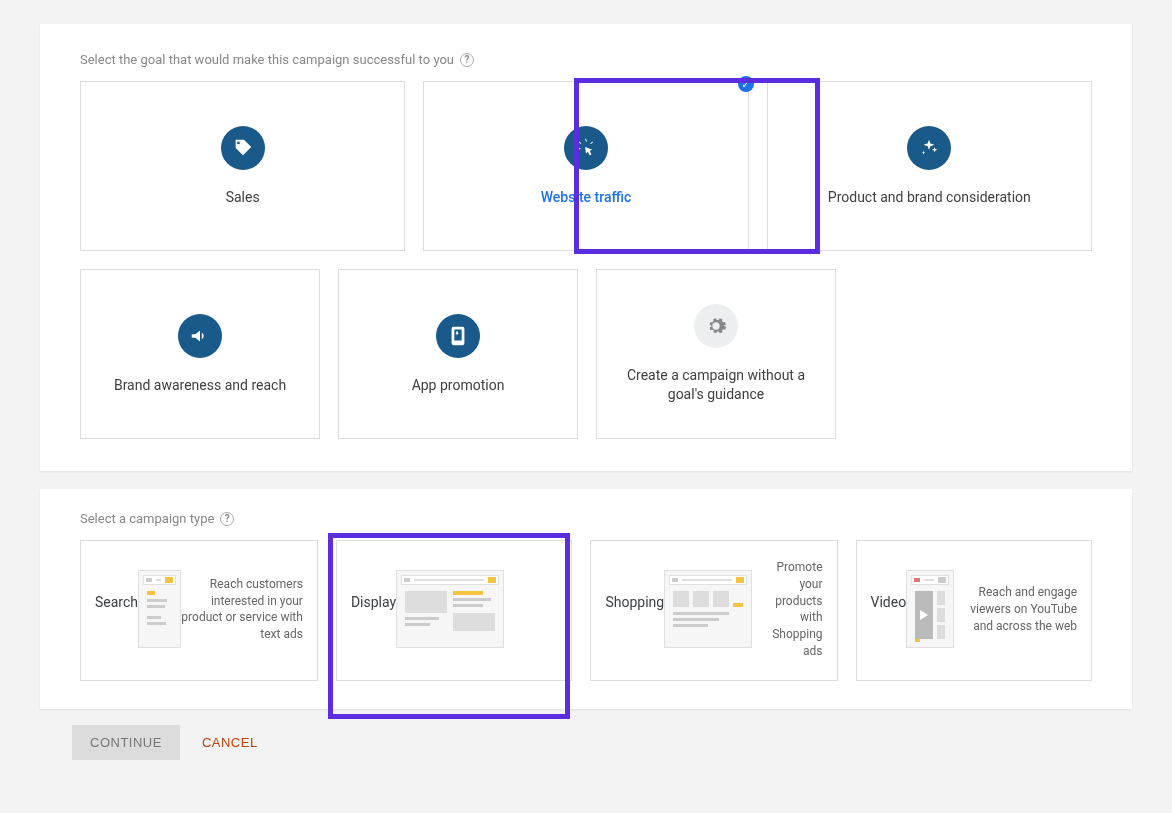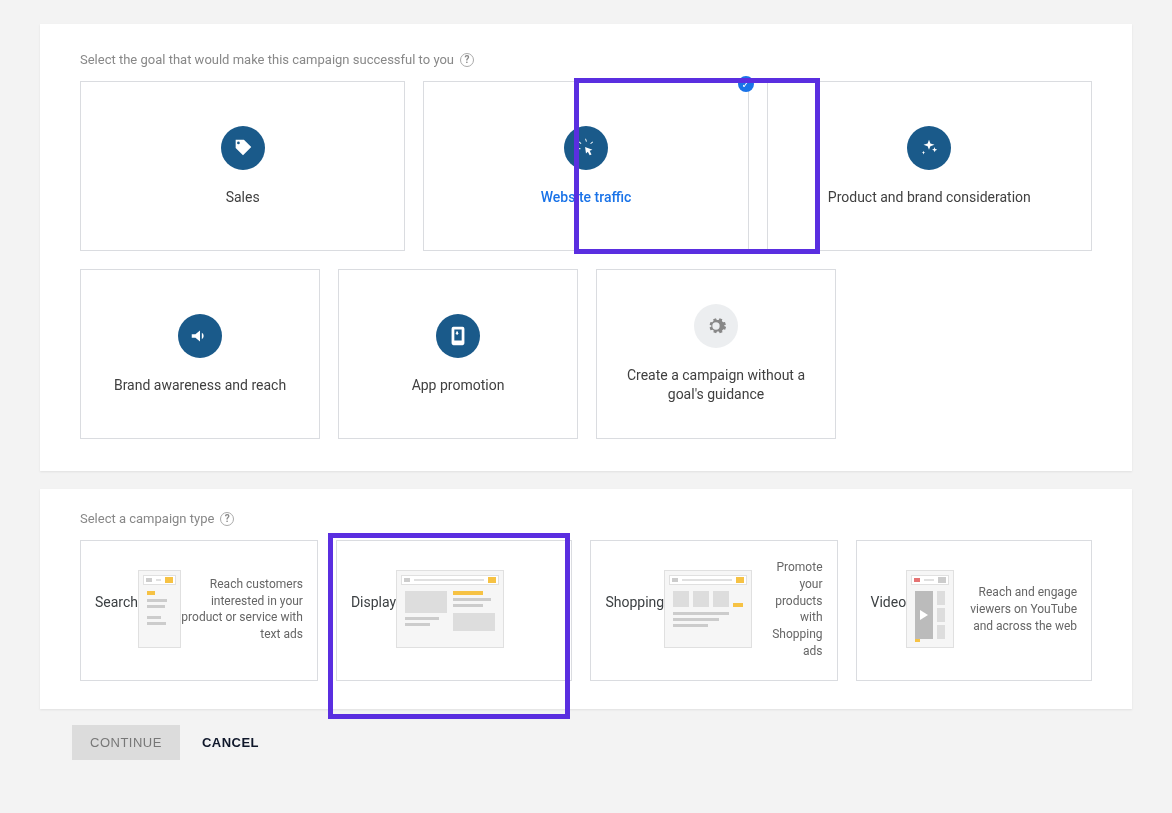--- a/index.html
+++ b/index.html
@@ -112,26 +112,26 @@
   .btn-continue {
     background: #dcdcdc;
     color: #777;
     border: none;
     padding: 10px 18px;
     font-size: 13px;
     letter-spacing: .5px;
     margin-left: 32px;
   }
   .btn-cancel {
-    color: #0f172a;
+    color: #c2410c;
     background: none;
     border: none;
     font-size: 13px;
     letter-spacing: .5px;
-    font-weight: 700;
+    font-weight: 400;
     cursor: pointer;
   }
 
   
   .hl {
     position: absolute;
     border: 5px solid #5a2ee0;
     pointer-events: none;
     z-index: 5;
   }

